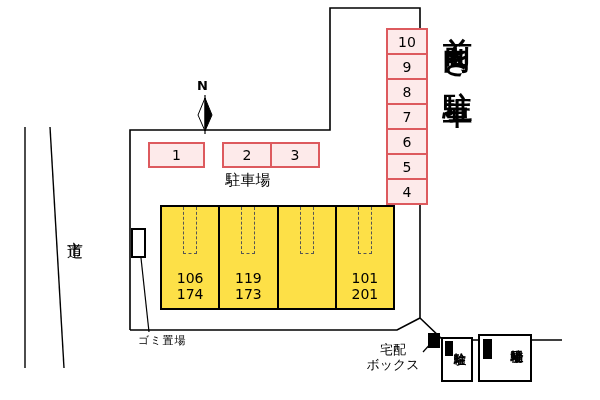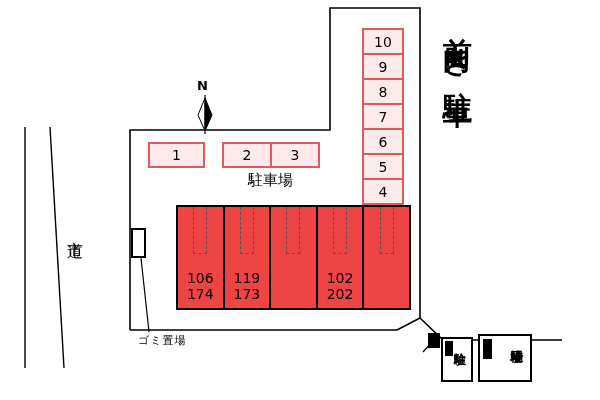--- a/index.html
+++ b/index.html
@@ -2,36 +2,36 @@
 <html><head>
 <meta charset="utf-8">
 <style>
   html,body{margin:0;padding:0;background:#fff;}
   .plan{position:relative;width:600px;height:400px;background:#fff;overflow:hidden;
         font-family:"DejaVu Sans",sans-serif;color:#000;}
   .abs{position:absolute;box-sizing:border-box;}
   svg.lines{position:absolute;left:0;top:0;}
 
   
-  .pcol{left:362px;top:28px;width:42px;}
+  .pcol{left:386px;top:28px;width:42px;}
   .pcell{box-sizing:border-box;width:42px;height:27px;margin-top:-2px;
          border:2px solid #dd5a5e;background:#fdeaea;
          display:flex;align-items:center;justify-content:center;font-size:14px;}
   .pcell:first-child{margin-top:0;}
   .p1{left:148px;top:142px;width:57px;height:26px;border:2px solid #dd5a5e;background:#fdeaea;
       display:flex;align-items:center;justify-content:center;font-size:14px;}
   .p23{left:222px;top:142px;width:98px;height:26px;border:2px solid #dd5a5e;background:#fdeaea;display:flex;}
   .p23 .cell{flex:1;display:flex;align-items:center;justify-content:center;font-size:14px;}
   .p23 .cell+.cell{border-left:2px solid #dd5a5e;}
 
-  .lot-label{left:203px;top:171px;width:90px;text-align:right;font-size:15px;}
+  .lot-label{left:203px;top:171px;width:90px;text-align:center;font-size:15px;}
 
   
-  .bldg{left:176px;top:205px;width:235px;height:105px;border:2px solid #000;
-        background:#ef4444;display:flex;}
+  .bldg{left:160px;top:205px;width:235px;height:105px;border:2px solid #000;
+        background:#fde047;display:flex;}
   .unit{flex:1;position:relative;border-right:2px solid #000;}
   .unit:last-child{border-right:none;}
   .stair{position:absolute;top:0;left:50%;transform:translateX(-50%);
          width:12px;height:46px;border:1px dashed #555;border-top:none;}
   .ulabel{position:absolute;bottom:6px;width:100%;text-align:center;font-size:14px;line-height:16px;}
 
   .title{left:438px;top:14px;writing-mode:vertical-rl;font-size:29px;font-weight:bold;
          letter-spacing:7px;}
   .road{left:64px;top:228px;writing-mode:vertical-rl;font-size:16px;letter-spacing:3px;}
   .north-n{left:197px;top:78px;font-size:13px;font-weight:bold;}
@@ -109,33 +109,34 @@
         <div>119</div>
         <div>173</div>
       </div>
     </div>
     <div class="unit">
       <div class="stair"></div>
     </div>
     <div class="unit">
       <div class="stair"></div>
       <div class="ulabel">
-        <div>102</div>
-        <div>202</div>
+        <div>101</div>
+        <div>201</div>
       </div>
-    </div>
-    <div class="unit">
-      <div class="stair"></div>
     </div>
   </div>
 
   <div class="abs meter"></div>
 
   <div class="abs garbage">ゴミ置場</div>
 
+  <div class="abs delivery">
+    <div>宅配</div>
+    <div>ボックス</div>
+  </div>
   <div class="abs dmark"></div>
 
   <div class="abs bike1">
     <div class="bmark1"></div>
     <div class="vtext1">駐輪</div>
   </div>
   <div class="abs bike2">
     <div class="bmark2"></div>
     <div class="vtext2">駐輪場</div>
   </div>

